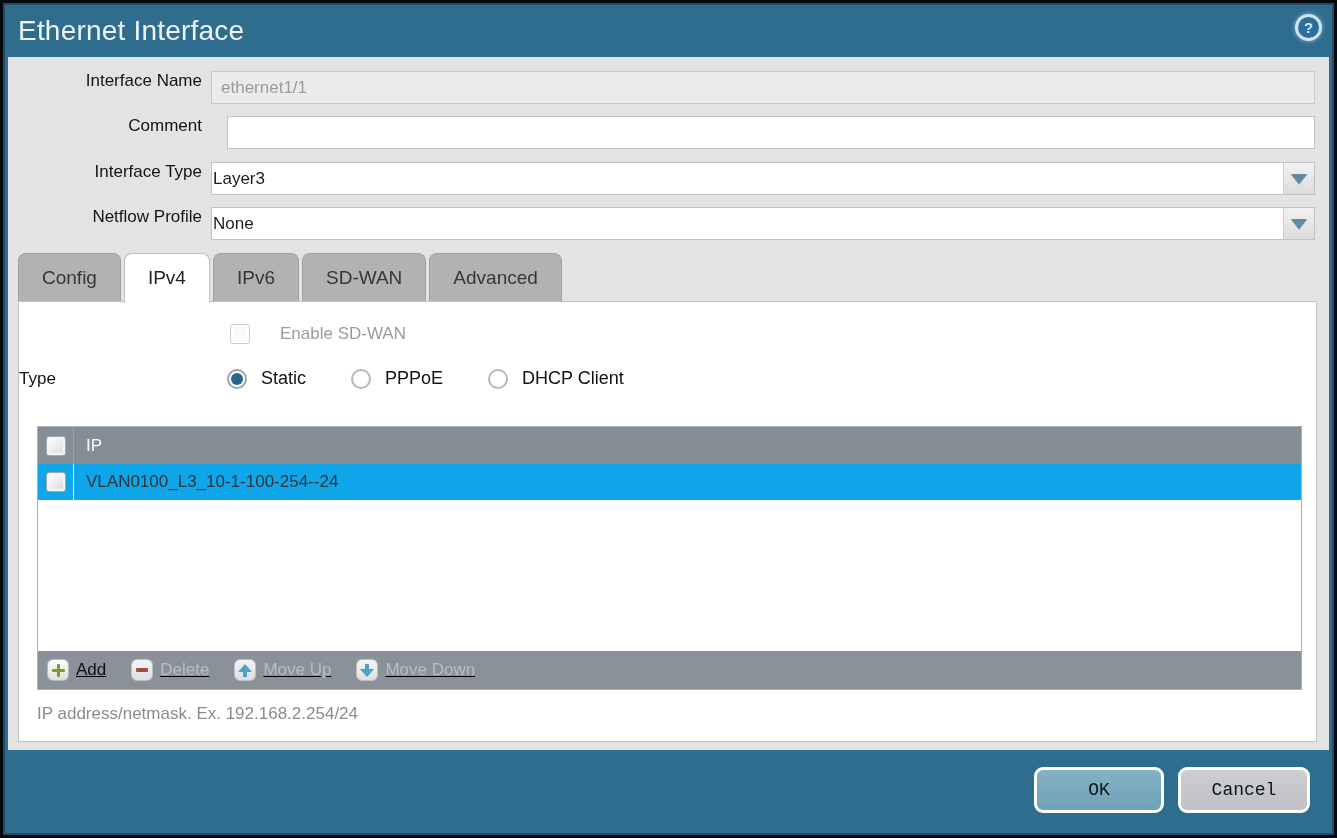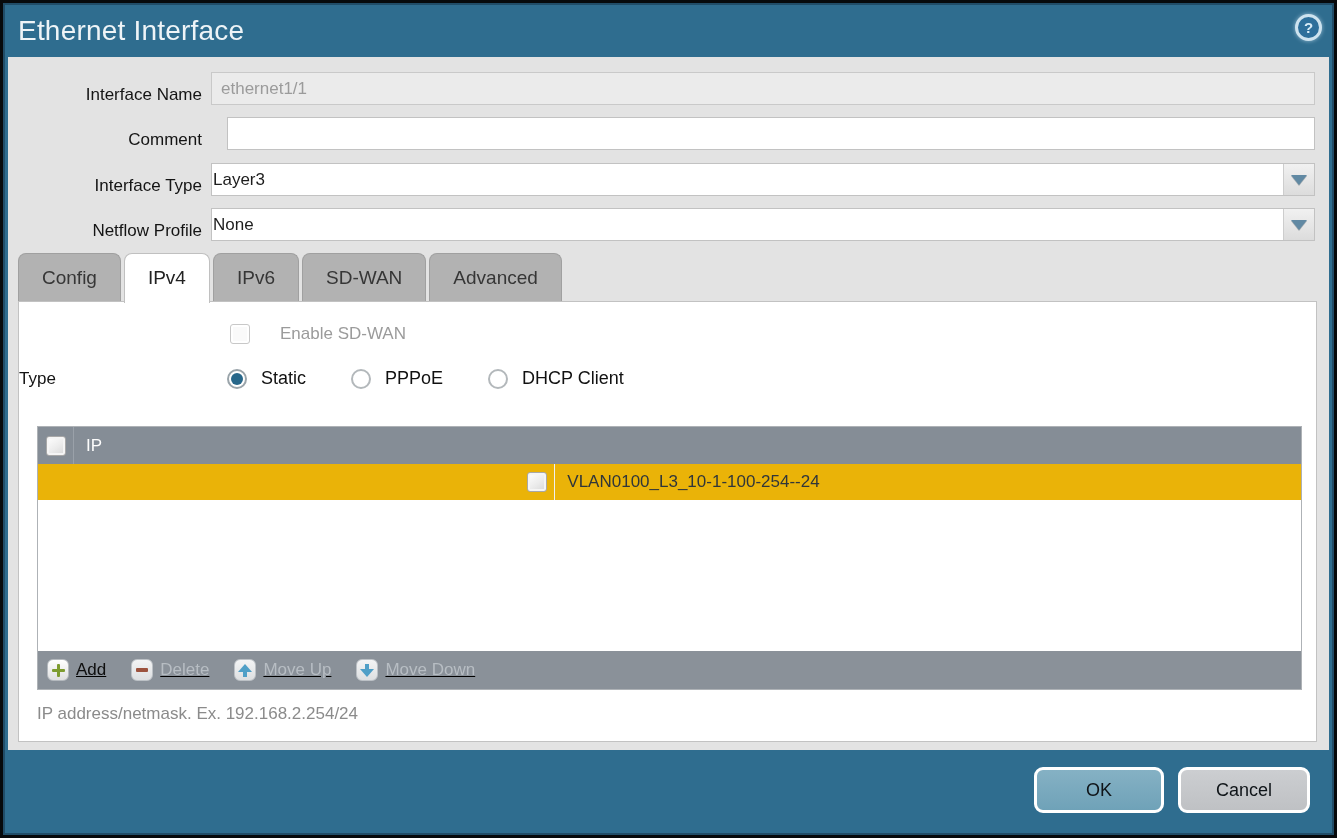--- a/index.html
+++ b/index.html
@@ -34,21 +34,21 @@
     color:#d9edf8; font-size:15px; font-weight:bold;
     display:flex; align-items:center; justify-content:center;
     cursor:pointer;
   }
   
   .dlg-body {
     position:absolute; top:54px; left:5px; right:5px; height:693px;
     background:#e3e3e3;
   }
   
-  .form-row { position:absolute; left:0; right:14px; height:34px; display:flex; align-items:flex-end; }
+  .form-row { position:absolute; left:0; right:14px; height:34px; display:flex; align-items:flex-start; }
   .form-row .flabel {
     width:194px; margin-right:9px; text-align:right;
     font-size:17px; color:#141414; white-space:nowrap;
   }
   .txt {
     flex:1; height:33px; border:1px solid #c2c2c2; background:#fff;
     font-family:inherit; font-size:17px; color:#2a2a2a; padding:0 9px; outline:none;
   }
   .txt.disabled { background:#ebebeb; color:#9b9b9b; border-color:#c9c9c9; }
   .ddwrap {
@@ -112,21 +112,21 @@
     position:absolute; left:18px; right:14px; top:124px; height:264px;
     border:1px solid #aeb2b6; display:flex; flex-direction:column;
     background:#fff;
   }
   .thead { height:37px; background:#858d96; display:flex; align-items:center; flex:0 0 auto; }
   .checkcol {
     width:36px; align-self:stretch; display:flex; align-items:center; justify-content:center;
     border-right:1px solid #9aa1a9;
   }
   .th-label { padding-left:12px; font-size:17px; color:#fdfdfd; }
-  .trow { height:36px; background:#eab308; display:flex; align-items:center; flex:0 0 auto; cursor:pointer;justify-content:center; }
+  .trow { height:36px; background:#0ea5e9; display:flex; align-items:center; flex:0 0 auto; cursor:pointer; }
   .trow .checkcol { border-right:1px solid #f0f0f0; }
   .trow .cell { padding-left:12px; font-size:17px; color:#30363a; }
   .tfill { flex:1; background:#fff; }
   .toolbar {
     height:38px; background:#8a9199; flex:0 0 auto;
     display:flex; align-items:center; padding-left:9px; gap:25px;text-decoration:underline;
   }
   .tool { display:flex; align-items:center; gap:7px; cursor:pointer; }
   .tool .tool-label { font-size:17px; color:#0e0e0e; }
   .tool.disabled { cursor:default; }
@@ -156,21 +156,21 @@
   }
   .glyph-down::after { content:""; position:absolute; bottom:7px; left:5px; width:4px; height:6px; background:#4f9fc7; }
   .hint {
     position:absolute; left:18px; top:402px;
     font-size:17px; color:#8b8b8b;
   }
   
   .btn {
     position:absolute; top:764px; height:46px;
     border:3px solid #ffffff; border-radius:9px;
-    font-family:Liberation Sans, sans-serif; font-size:18px; color:#0f1418;
+    font-family:Liberation Mono, monospace; font-size:18px; color:#0f1418;
     cursor:pointer; text-align:center;
     display:flex; align-items:center; justify-content:center;
   }
   .btn-ok { left:1031px; width:130px; background:linear-gradient(#85b1c4,#6fa2b8); }
   .btn-cancel { left:1175px; width:132px; background:linear-gradient(#ccced1,#bfc1c4); }
 </style>
 </head>
 <body>
 
 <div class="window">

